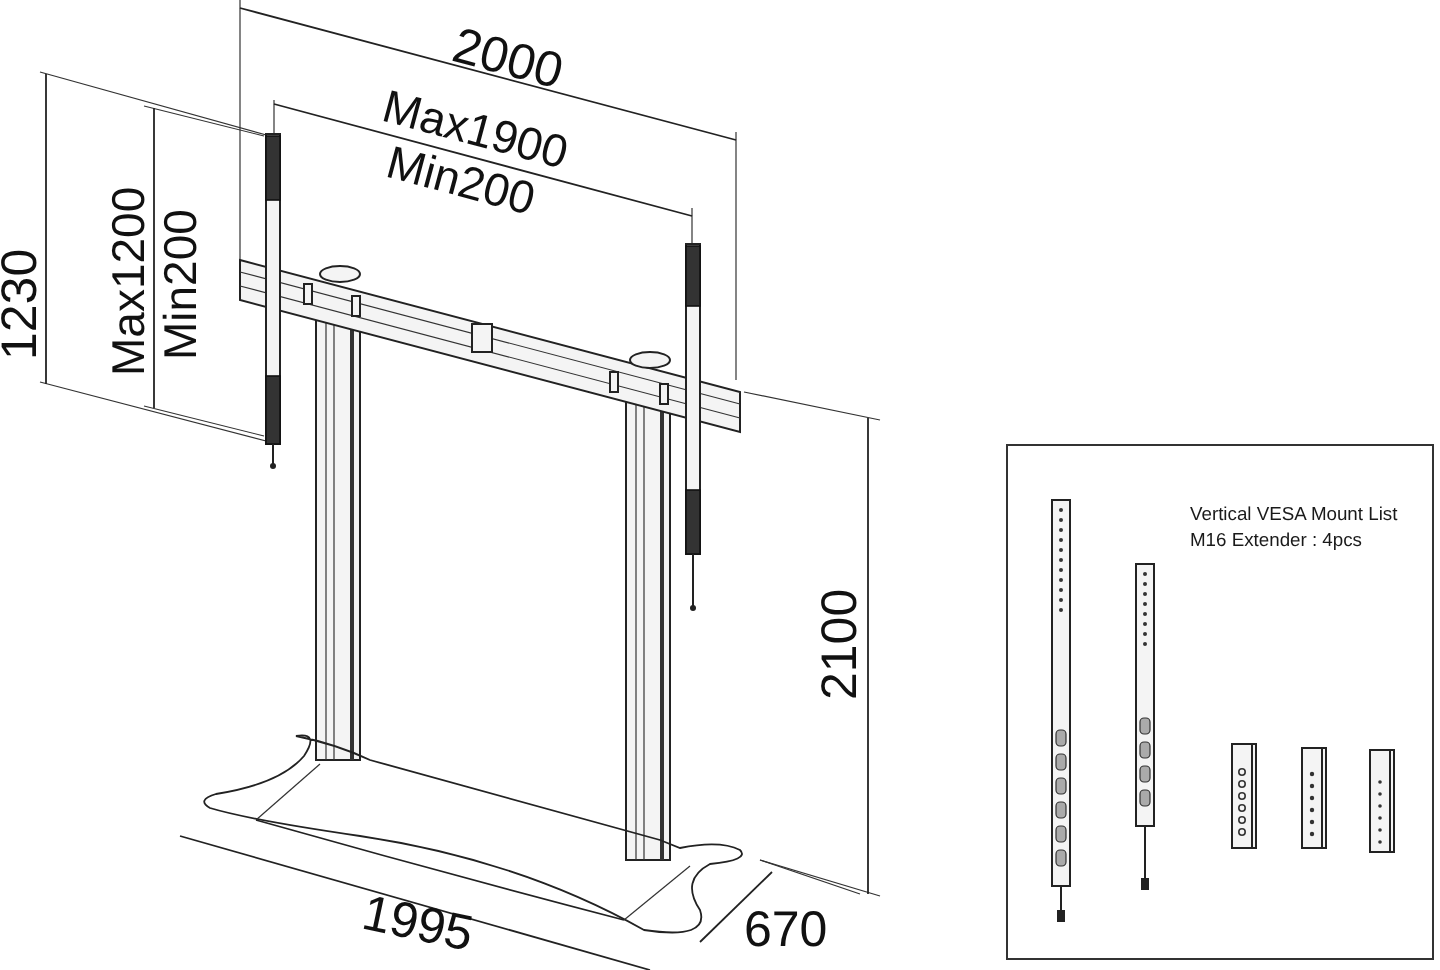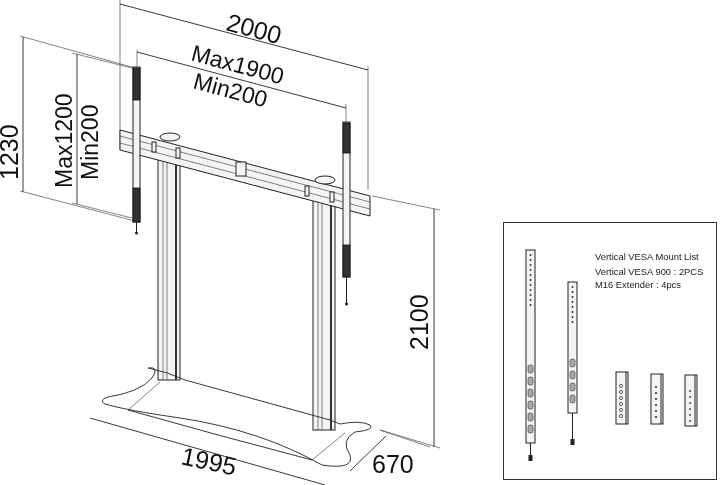--- a/index.html
+++ b/index.html
@@ -194,16 +194,15 @@
           <circle cx="186" cy="174" r="0.9"></circle>
           <circle cx="186" cy="180" r="0.9"></circle>
           <circle cx="186" cy="186" r="0.9"></circle>
           <circle cx="186" cy="192" r="0.9"></circle>
           <circle cx="186" cy="198" r="0.9"></circle>
       </g>
     </g>
   </svg>
   <div class="list">
     <div>Vertical VESA Mount List</div>
-    <div>Vertical VESA 900 : 2PCS</div>
     <div style="margin-top:-2px">M16 Extender : 4pcs</div>
   </div>
 </div>
 
 </body></html>

